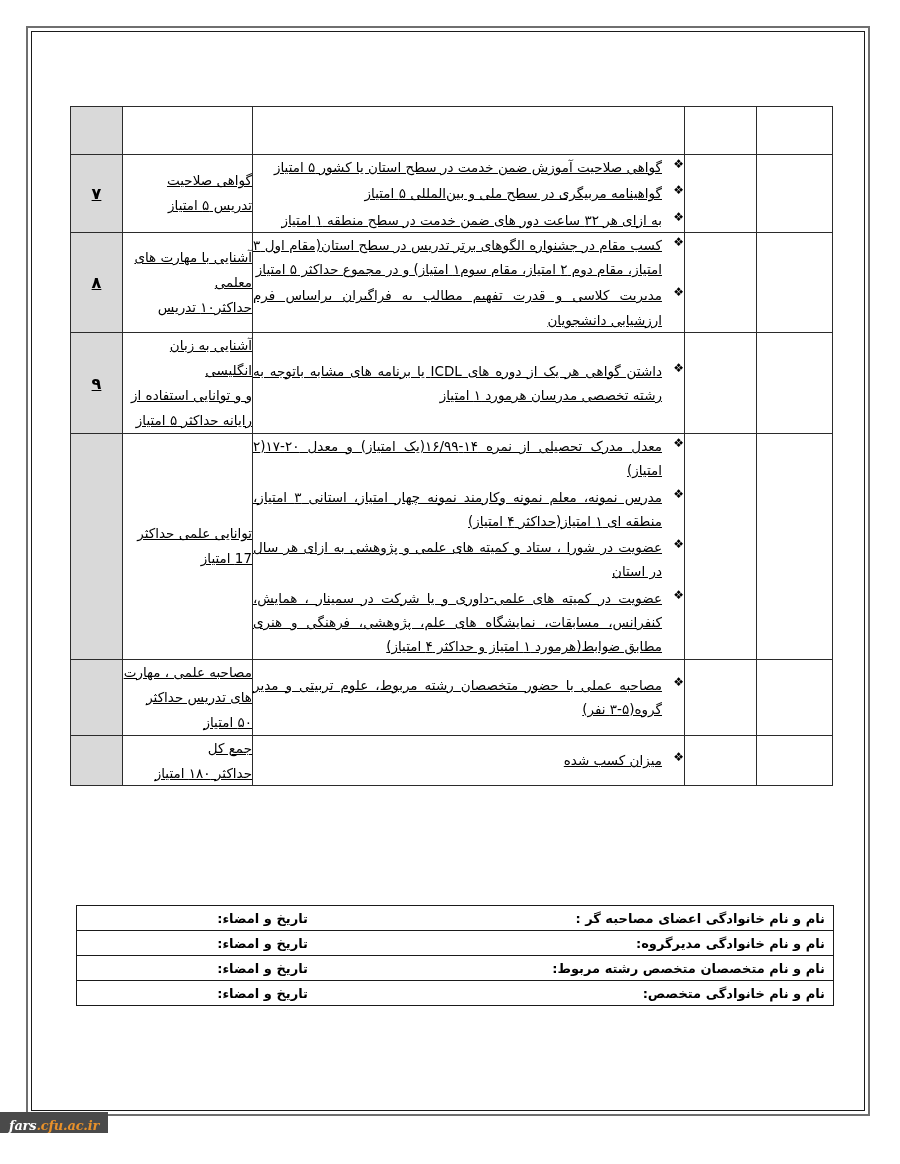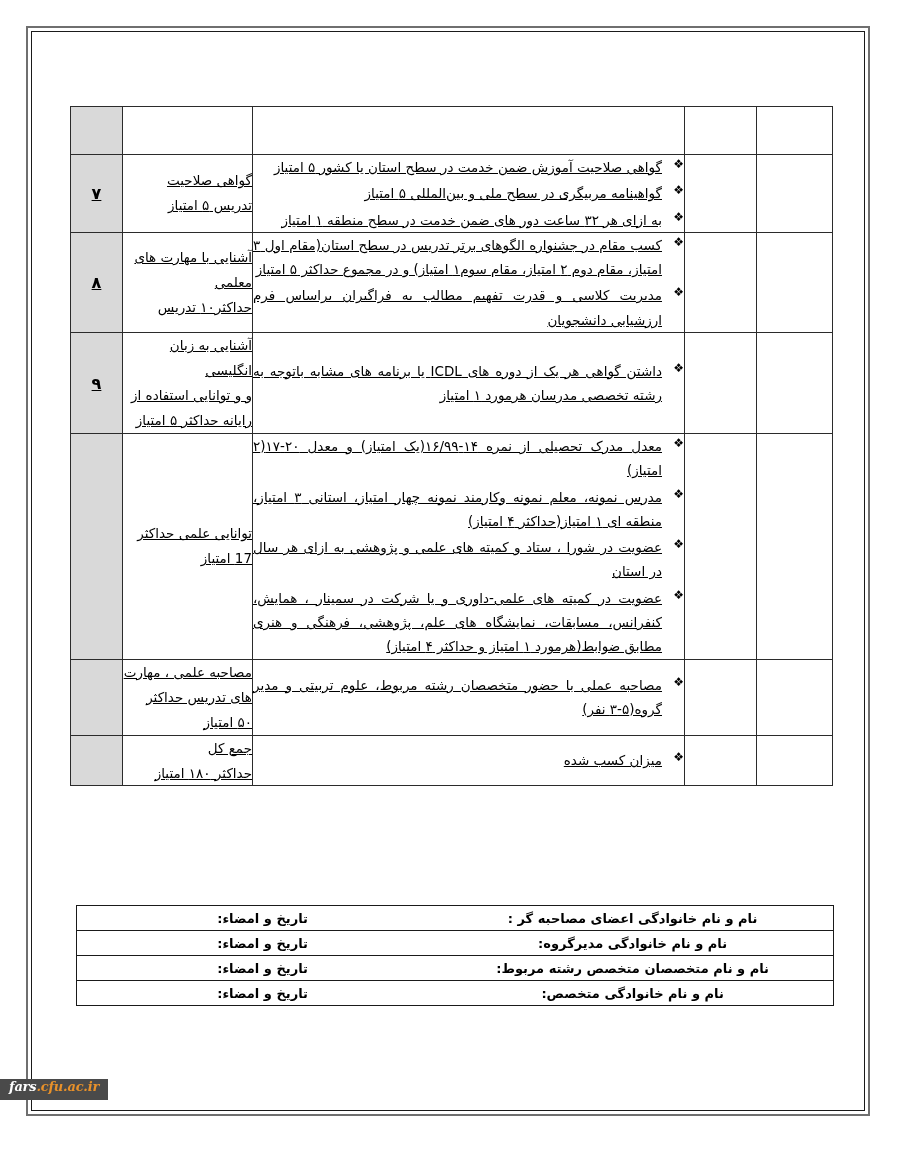--- a/index.html
+++ b/index.html
@@ -123,39 +123,39 @@
     position: relative;
   }
   .sign-row-inner {
     display: flex;
     align-items: center;
     width: 100%;
     height: 100%;
   }
   .sign-name {
     flex: 0 0 52%;
-    text-align: center;
+    text-align: right;
     white-space: nowrap;
   }
   .sign-date {
     flex: 1 1 auto;
     text-align: center;
     white-space: nowrap;
   }
 
   
   #footer-watermark {
     position: absolute;
     left: 0;
-    top: 1079px;
+    top: 1112px;
     height: 21px;
     background: #4a4a4a;
     padding: 0 9px;
     display: flex;
-    align-items: flex-start;
+    align-items: flex-end;
     direction: ltr;
     font-family: "DejaVu Serif", "Liberation Serif", serif;
     font-style: italic;
     font-weight: bold;
     font-size: 13px;
     letter-spacing: -0.2px;
   }
   .wm-first { color: #ffffff; }
   .wm-rest  { color: #e8912a; }
 </style>

